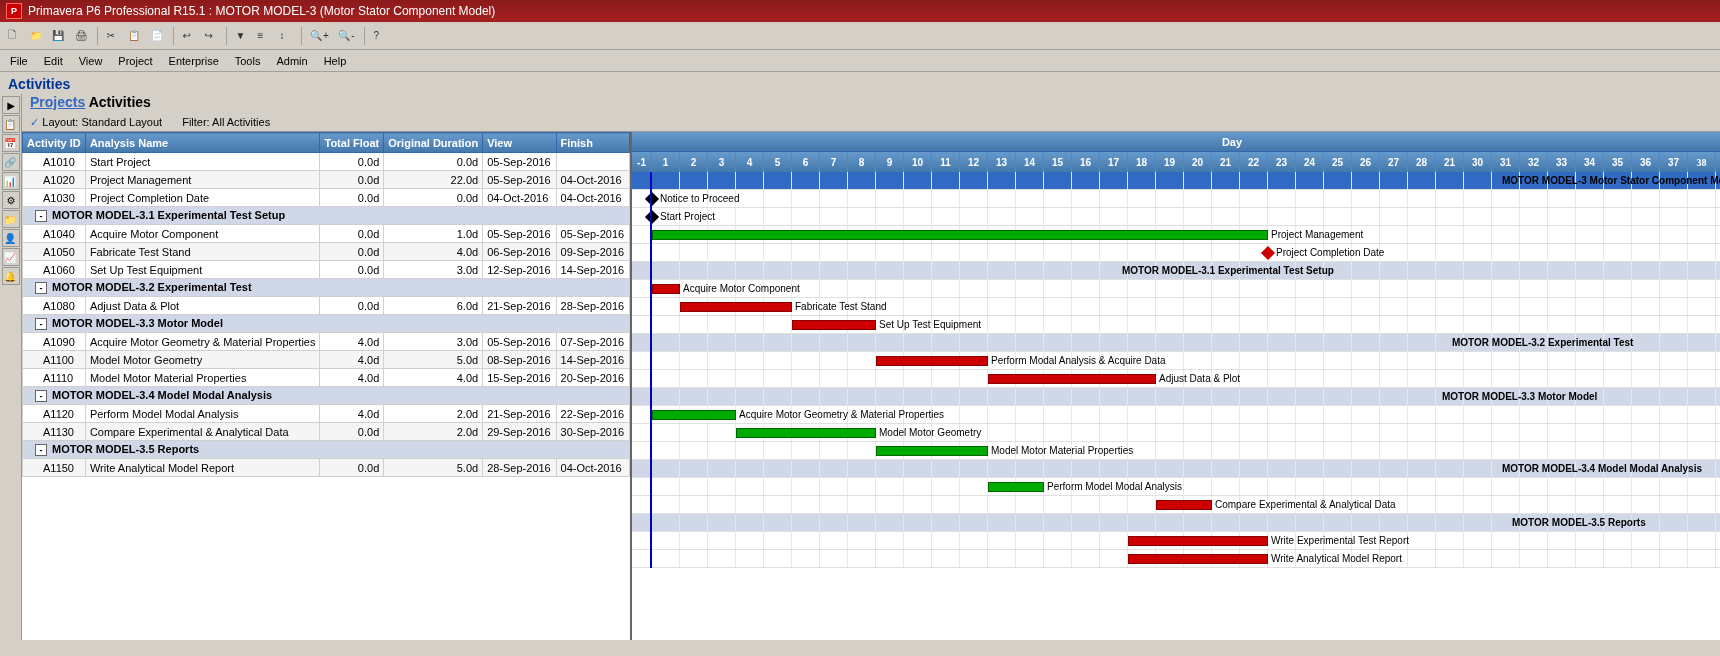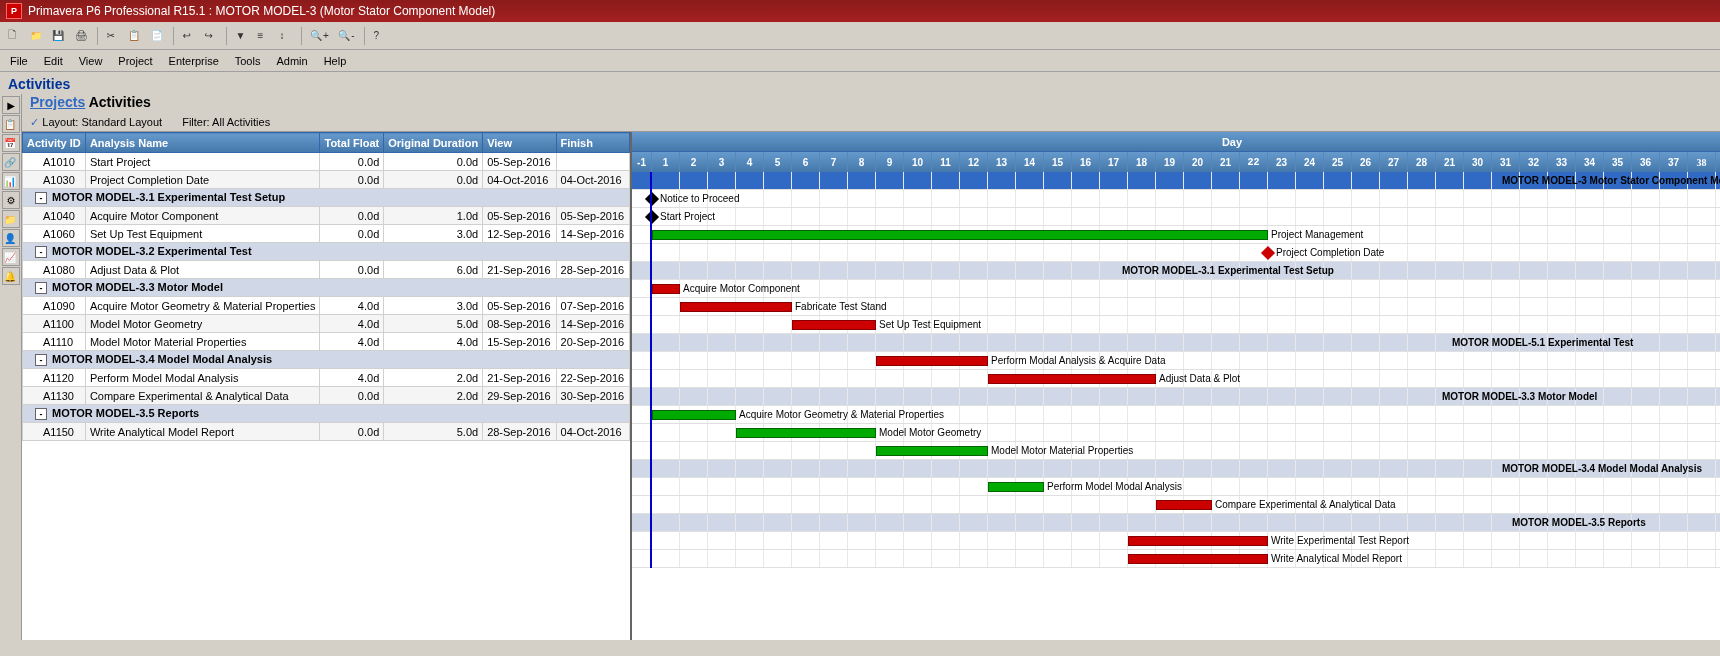--- a/index.html
+++ b/index.html
@@ -200,40 +200,56 @@
           <tbody id="activity-tbody">
               <tr class="activity-row">
       <td style="padding-left:20px;">A1010</td>
       <td>Start Project</td>
       <td style="text-align:right;">0.0d</td>
       <td style="text-align:right;">0.0d</td>
       <td>05-Sep-2016</td>
       <td></td>
               </tr>
               <tr class="activity-row">
+      <td style="padding-left:20px;">A1020</td>
+      <td>Project Management</td>
+      <td style="text-align:right;">0.0d</td>
+      <td style="text-align:right;">22.0d</td>
+      <td>05-Sep-2016</td>
+      <td>04-Oct-2016</td>
+              </tr>
+              <tr class="activity-row">
       <td style="padding-left:20px;">A1030</td>
       <td>Project Completion Date</td>
       <td style="text-align:right;">0.0d</td>
       <td style="text-align:right;">0.0d</td>
       <td>04-Oct-2016</td>
       <td>04-Oct-2016</td>
               </tr>
               <tr class="wbs-row">
       <td colspan="6" style="padding-left:12px;">
         <span class="expand-icon">-</span>
         <span>MOTOR MODEL-3.1</span>  <span>Experimental Test Setup</span>
       </td>
               </tr>
               <tr class="activity-row">
       <td style="padding-left:20px;">A1040</td>
       <td>Acquire Motor Component</td>
       <td style="text-align:right;">0.0d</td>
       <td style="text-align:right;">1.0d</td>
       <td>05-Sep-2016</td>
       <td>05-Sep-2016</td>
+              </tr>
+              <tr class="activity-row">
+      <td style="padding-left:20px;">A1050</td>
+      <td>Fabricate Test Stand</td>
+      <td style="text-align:right;">0.0d</td>
+      <td style="text-align:right;">4.0d</td>
+      <td>06-Sep-2016</td>
+      <td>09-Sep-2016</td>
               </tr>
               <tr class="activity-row">
       <td style="padding-left:20px;">A1060</td>
       <td>Set Up Test Equipment</td>
       <td style="text-align:right;">0.0d</td>
       <td style="text-align:right;">3.0d</td>
       <td>12-Sep-2016</td>
       <td>14-Sep-2016</td>
               </tr>
               <tr class="wbs-row">
@@ -341,21 +357,21 @@
                 <div class="gantt-day-cell" style="min-width: 28px; width: 28px;">12</div>
                 <div class="gantt-day-cell" style="min-width: 28px; width: 28px;">13</div>
                 <div class="gantt-day-cell" style="min-width: 28px; width: 28px;">14</div>
                 <div class="gantt-day-cell" style="min-width: 28px; width: 28px;">15</div>
                 <div class="gantt-day-cell" style="min-width: 28px; width: 28px;">16</div>
                 <div class="gantt-day-cell" style="min-width: 28px; width: 28px;">17</div>
                 <div class="gantt-day-cell" style="min-width: 28px; width: 28px;">18</div>
                 <div class="gantt-day-cell" style="min-width: 28px; width: 28px;">19</div>
                 <div class="gantt-day-cell" style="min-width: 28px; width: 28px;">20</div>
                 <div class="gantt-day-cell" style="min-width: 28px; width: 28px;">21</div>
-                <div class="gantt-day-cell" style="min-width: 28px; width: 28px; font-family: Liberation Mono, monospace;">22</div>
+                <div class="gantt-day-cell" style="min-width: 28px; width: 28px;">22</div>
                 <div class="gantt-day-cell" style="min-width: 28px; width: 28px;">23</div>
                 <div class="gantt-day-cell" style="min-width: 28px; width: 28px;">24</div>
                 <div class="gantt-day-cell" style="min-width: 28px; width: 28px;">25</div>
                 <div class="gantt-day-cell" style="min-width: 28px; width: 28px;">26</div>
                 <div class="gantt-day-cell" style="min-width: 28px; width: 28px;">27</div>
                 <div class="gantt-day-cell" style="min-width: 28px; width: 28px;">28</div>
                 <div class="gantt-day-cell" style="min-width: 28px; width: 28px;">21</div>
                 <div class="gantt-day-cell" style="min-width: 28px; width: 28px;">30</div>
                 <div class="gantt-day-cell" style="min-width: 28px; width: 28px;">31</div>
                 <div class="gantt-day-cell" style="min-width: 28px; width: 28px;">32</div>
@@ -1304,21 +1320,21 @@
                 <div style="position: absolute; top: 57px; font-size: 10px; color: rgb(0, 0, 0); white-space: nowrap; left: 639px;">Project Management</div>
                 <div style="position: absolute; top: 76px; left: 631px; width: 10px; height: 10px; background: rgb(204, 0, 0); transform: rotate(45deg);"></div>
                 <div style="position: absolute; top: 75px; left: 644px; font-size: 10px; color: rgb(0, 0, 0); white-space: nowrap;">Project Completion Date</div>
                 <div style="position: absolute; top: 93px; left: 490px; font-size: 10px; color: rgb(0, 0, 0); white-space: nowrap; font-weight: bold;">MOTOR MODEL-3.1  Experimental Test Setup</div>
                 <div class="bar bar-red" style="position: absolute; top: 112px; left: 20px; width: 28px; height: 10px;"></div>
                 <div style="position: absolute; top: 111px; font-size: 10px; color: rgb(0, 0, 0); white-space: nowrap; left: 51px;">Acquire Motor Component</div>
                 <div class="bar bar-red" style="position: absolute; top: 130px; left: 48px; width: 112px; height: 10px;"></div>
                 <div style="position: absolute; top: 129px; font-size: 10px; color: rgb(0, 0, 0); white-space: nowrap; left: 163px;">Fabricate Test Stand</div>
                 <div class="bar bar-red" style="position: absolute; top: 148px; left: 160px; width: 84px; height: 10px;"></div>
                 <div style="position: absolute; top: 147px; font-size: 10px; color: rgb(0, 0, 0); white-space: nowrap; left: 247px;">Set Up Test Equipment</div>
-                <div style="position: absolute; top: 165px; left: 820px; font-size: 10px; color: rgb(0, 0, 0); white-space: nowrap; font-weight: bold;">MOTOR MODEL-5.1  Experimental Test</div>
+                <div style="position: absolute; top: 165px; left: 820px; font-size: 10px; color: rgb(0, 0, 0); white-space: nowrap; font-weight: bold;">MOTOR MODEL-3.2  Experimental Test</div>
                 <div class="bar bar-red" style="position: absolute; top: 184px; left: 244px; width: 112px; height: 10px;"></div>
                 <div style="position: absolute; top: 183px; font-size: 10px; color: rgb(0, 0, 0); white-space: nowrap; left: 359px;">Perform Modal Analysis &amp; Acquire Data</div>
                 <div class="bar bar-red" style="position: absolute; top: 202px; left: 356px; width: 168px; height: 10px;"></div>
                 <div style="position: absolute; top: 201px; font-size: 10px; color: rgb(0, 0, 0); white-space: nowrap; left: 527px;">Adjust Data &amp; Plot</div>
                 <div style="position: absolute; top: 219px; left: 810px; font-size: 10px; color: rgb(0, 0, 0); white-space: nowrap; font-weight: bold;">MOTOR MODEL-3.3  Motor Model</div>
                 <div class="bar bar-green" style="position: absolute; top: 238px; left: 20px; width: 84px; height: 10px;"></div>
                 <div style="position: absolute; top: 237px; font-size: 10px; color: rgb(0, 0, 0); white-space: nowrap; left: 107px;">Acquire Motor Geometry &amp; Material Properties</div>
                 <div class="bar bar-green" style="position: absolute; top: 256px; left: 104px; width: 140px; height: 10px;"></div>
                 <div style="position: absolute; top: 255px; font-size: 10px; color: rgb(0, 0, 0); white-space: nowrap; left: 247px;">Model Motor Geometry</div>
                 <div class="bar bar-green" style="position: absolute; top: 274px; left: 244px; width: 112px; height: 10px;"></div>

